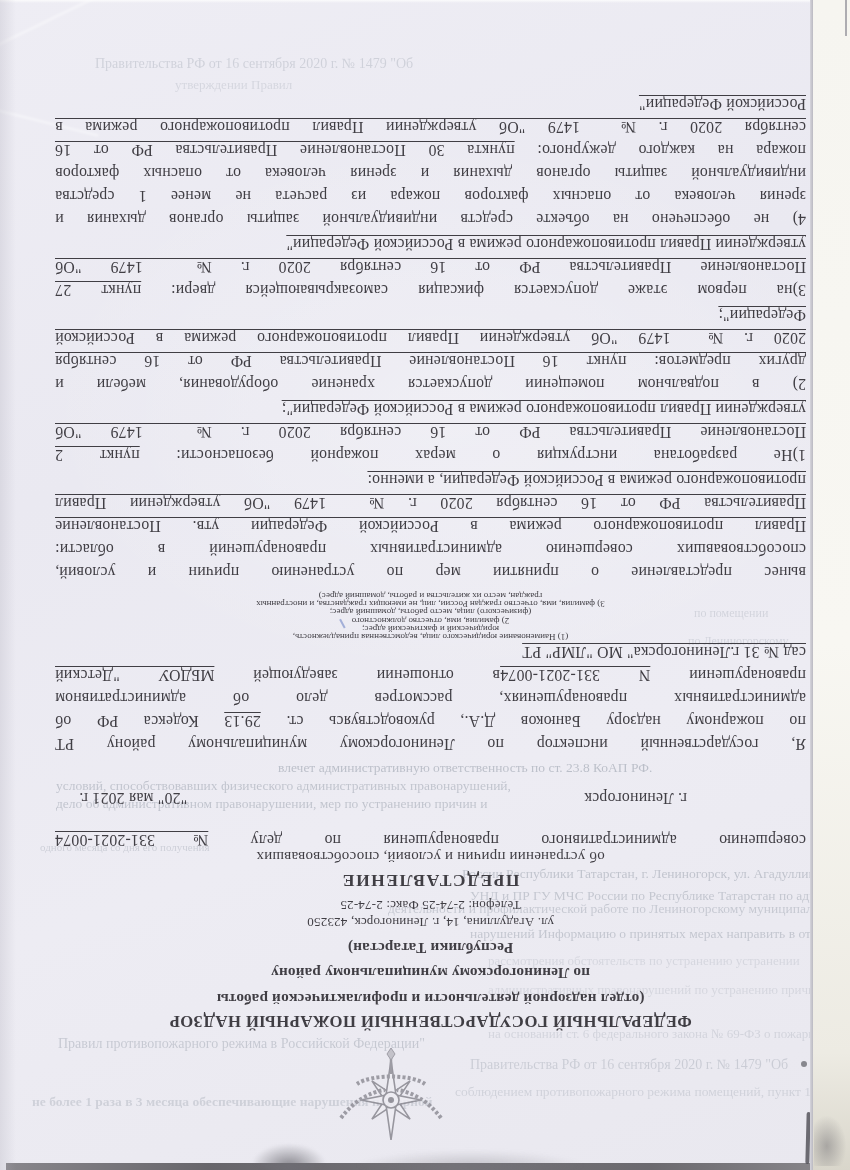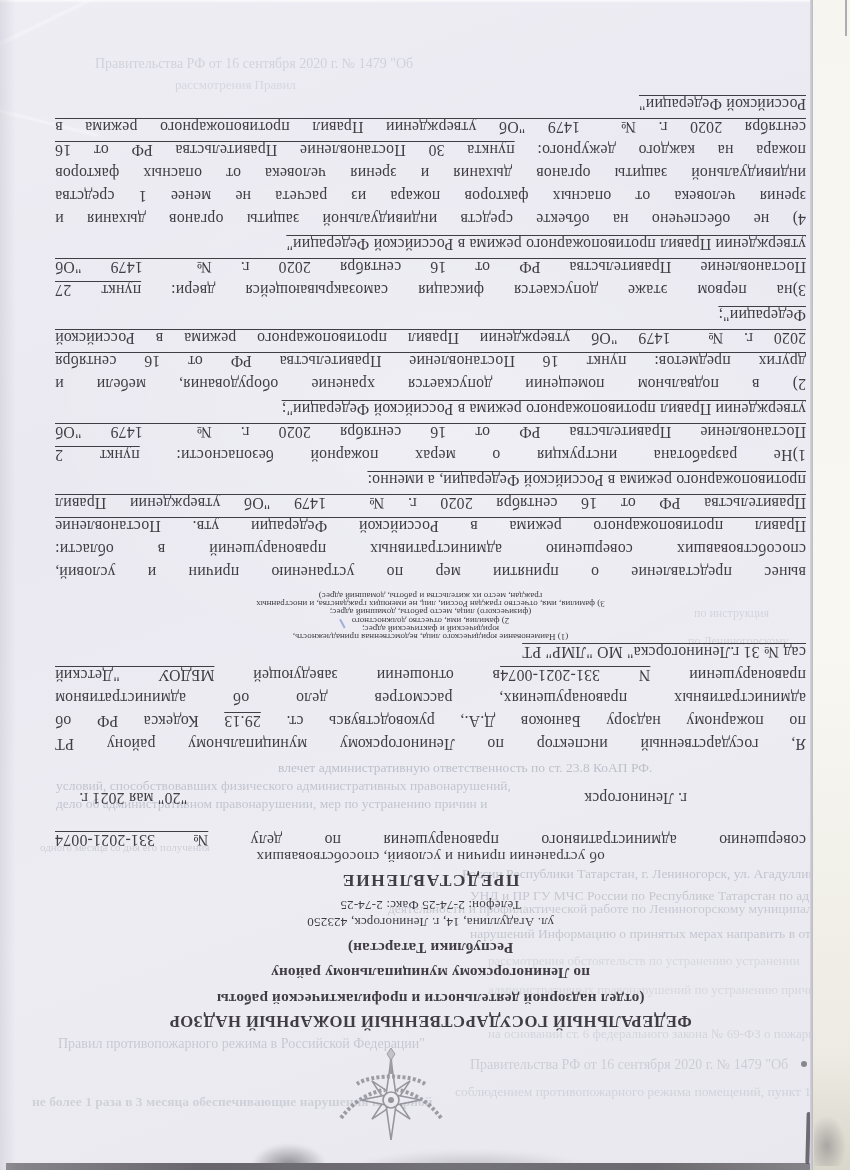--- a/index.html
+++ b/index.html
@@ -57,37 +57,37 @@
 </head>
 <body>
 
 <div class="scan">
   <div class="paper">
     <div class="crease" style="left:-28px;top:20px;width:150px;height:2px;transform:rotate(-26deg);"></div>
     <div class="crease" style="left:-20px;top:120px;width:120px;height:2px;transform:rotate(14deg);"></div>
 
     <div>
       <div class="ghost" style="left:95px;top:56px;font-size:14px;opacity:.20;">Правительства РФ от 16 сентября 2020 г. № 1479 "Об</div>
-      <div class="ghost" style="left:175px;top:77px;font-size:13px;opacity:.16;">рассмотрения Правил</div>
+      <div class="ghost" style="left:175px;top:77px;font-size:13px;opacity:.16;">утверждении Правил</div>
       <div class="ghost" style="left:58px;top:1036px;font-size:14px;opacity:.26;">Правил противопожарного режима в Российской Федерации"</div>
       <div class="ghost" style="left:470px;top:1057px;font-size:14px;opacity:.22;">Правительства РФ от 16 сентября 2020 г. № 1479 "Об</div>
       <div class="ghost" style="left:455px;top:1084px;font-size:13.5px;opacity:.18;">соблюдением противопожарного режима помещений, пункт 17</div>
       <div class="ghost" style="left:32px;top:1094px;font-size:13.5px;opacity:.20;font-weight:bold;">не более 1 раза в 3 месяца обеспечивающие нарушения пожарной</div>
       <div class="ghost" style="left:470px;top:926px;font-size:13.5px;opacity:.28;">нарушений Информацию о принятых мерах направить в отдел надзорной</div>
       <div class="ghost" style="left:388px;top:901px;font-size:13.5px;opacity:.26;">деятельности и профилактической работе по Лениногорскому муниципальному</div>
       <div class="ghost" style="left:462px;top:866px;font-size:13.5px;opacity:.30;">России Республики Татарстан, г. Лениногорск, ул. Агадуллина, д. 14 в течение</div>
       <div class="ghost" style="left:470px;top:888px;font-size:13.5px;opacity:.28;">УНД и ПР ГУ МЧС России по Республике Татарстан по адресу 423250,</div>
       <div class="ghost" style="left:40px;top:841px;font-size:11px;opacity:.22;">одного месяца со дня его получения</div>
       <div class="ghost" style="left:278px;top:760px;font-size:13.5px;opacity:.34;">влечет административную ответственность по ст. 23.8 КоАП РФ.</div>
       <div class="ghost" style="left:56px;top:778px;font-size:13.5px;opacity:.30;">условий, способствовавших физического административных правонарушений,</div>
       <div class="ghost" style="left:56px;top:796px;font-size:13.5px;opacity:.30;">дело об административном правонарушении, мер по устранению причин и</div>
       <div class="ghost" style="left:488px;top:953px;font-size:13px;opacity:.15;">рассмотрения обстоятельств по устранению устранении</div>
       <div class="ghost" style="left:488px;top:982px;font-size:13px;opacity:.15;">административных правонарушений по устранению причин и</div>
       <div class="ghost" style="left:488px;top:1026px;font-size:13px;opacity:.17;">на основании ст. 6 федерального закона № 69-ФЗ о пожарной</div>
-      <div class="ghost" style="left:694px;top:606px;font-size:12px;opacity:.18;">по инструкция</div>
+      <div class="ghost" style="left:694px;top:606px;font-size:12px;opacity:.18;">по помещении</div>
       <div class="ghost" style="left:688px;top:634px;font-size:12px;opacity:.18;">по Лениногорскому</div>
     </div>
 
     <div class="page">
 
       <svg width="110" height="102" viewBox="-55 -46 110 102" style="position:absolute;left:366px;top:24px;opacity:.8;">
         <g stroke="#82818a" fill="#eeedf3" stroke-width="1.6">
           <polygon transform="rotate(45)" points="0,-27 4.5,-4.5 27,0 4.5,4.5 0,27 -4.5,4.5 -27,0 -4.5,-4.5"></polygon>
           <polygon points="0,-40 5,-5 30,0 5,5 0,40 -5,5 -30,0 -5,-5"></polygon>
           <circle r="8"></circle>

